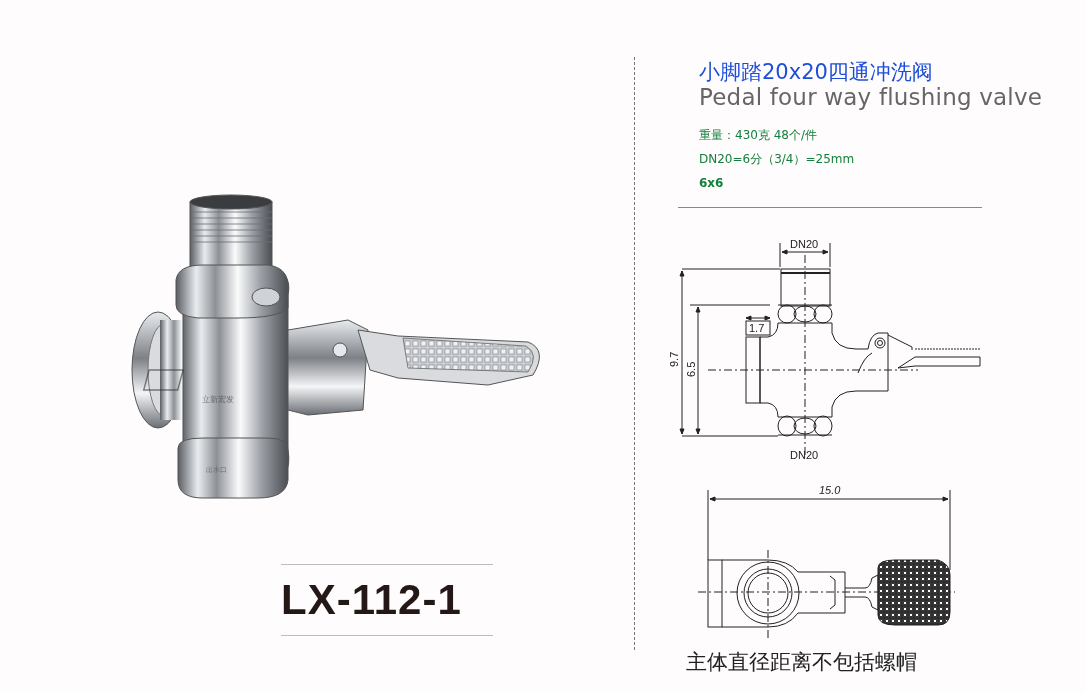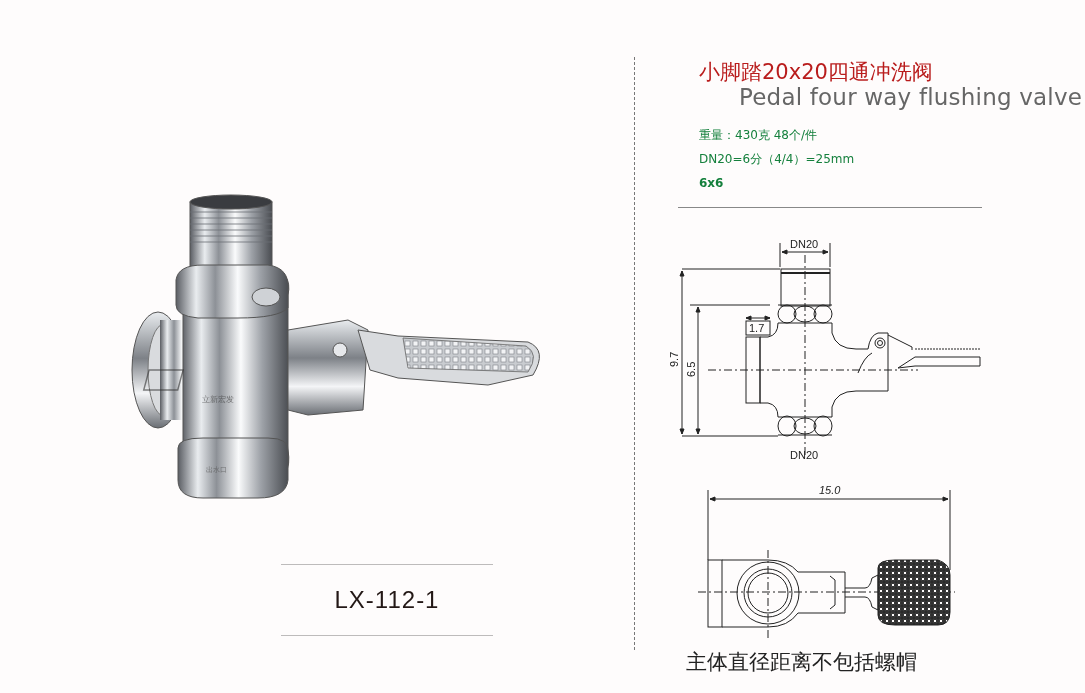--- a/index.html
+++ b/index.html
@@ -6,35 +6,35 @@
   body {
     width: 1085px; height: 693px; overflow: hidden;
     background: #fefcfc; position: relative;
     font-family: "DejaVu Sans", "Liberation Sans", sans-serif;
   }
   .photo { position: absolute; left: 108px; top: 180px; width: 450px; height: 340px; }
   .model-rule { position: absolute; left: 281px; width: 212px; height: 1px; background: #bdbbbb; }
   .model-rule.top { top: 564px; }
   .model-rule.bottom { top: 635px; }
   .model-code {
-    position: absolute; left: 281px; top: 572px; width: 212px; text-align: center;
-    font-family: "Liberation Sans", sans-serif; font-weight: normal; font-size: 24px;
+    position: absolute; left: 281px; top: 572px; width: 212px; 
+    font-family: "Liberation Sans", sans-serif; font-weight: bold; font-size: 42px;
     color: #231816; letter-spacing: 1px; line-height: 56px;
   }
   .divider {
     position: absolute; left: 634px; top: 57px; width: 0; height: 593px;
     border-left: 1px dashed #777;
   }
   .title-cn {
-    position: absolute; left: 699px; top: 58px; font-size: 21px; color: #b91c1c;
+    position: absolute; left: 699px; top: 58px; font-size: 21px; color: #1d4ed8;
     line-height: 28px; white-space: nowrap;
   }
   .title-en {
     position: absolute; left: 699px; top: 82px; font-size: 23px; color: #666;
-    line-height: 30px; white-space: nowrap; letter-spacing: 0.2px; margin-left: 40px;
+    line-height: 30px; white-space: nowrap; letter-spacing: 0.2px;
   }
   .spec {
     position: absolute; left: 699px; font-size: 12px; color: #15803d; line-height: 22px; white-space: nowrap;
   }
   .spec.l1 { top: 124px; }
   .spec.l2 { top: 148px; }
   .spec.l3 { top: 172px; font-weight: bold; }
   .spec-rule { position: absolute; left: 678px; top: 207px; width: 304px; height: 1px; background: #888; }
   .drawing-top { position: absolute; left: 660px; top: 225px; width: 340px; height: 245px; }
   .drawing-bottom { position: absolute; left: 680px; top: 480px; width: 300px; height: 170px; font-style: italic; }
@@ -107,21 +107,21 @@
 
 <div class="model-rule top"></div>
 <div class="model-code">LX-112-1</div>
 <div class="model-rule bottom"></div>
 
 <div class="divider"></div>
 
 <div class="title-cn">小脚踏20x20四通冲洗阀</div>
 <div class="title-en">Pedal four way flushing valve</div>
 <div class="spec l1">重量：430克   48个/件</div>
-<div class="spec l2">DN20=6分（4/4）=25mm</div>
+<div class="spec l2">DN20=6分（3/4）=25mm</div>
 <div class="spec l3">6x6</div>
 <div class="spec-rule"></div>
 
 <div class="drawing-top">
   <svg width="340" height="245" viewBox="0 0 340 245" fill="none" stroke="#222" stroke-width="1">
 
     <line x1="120" y1="18" x2="120" y2="42"></line>
       <line x1="170" y1="18" x2="170" y2="42"></line>
     <line x1="122" y1="27" x2="168" y2="27"></line>
     <path d="M122,27 l5,-2 v4 z M168,27 l-5,-2 v4 z" fill="#222"></path>

